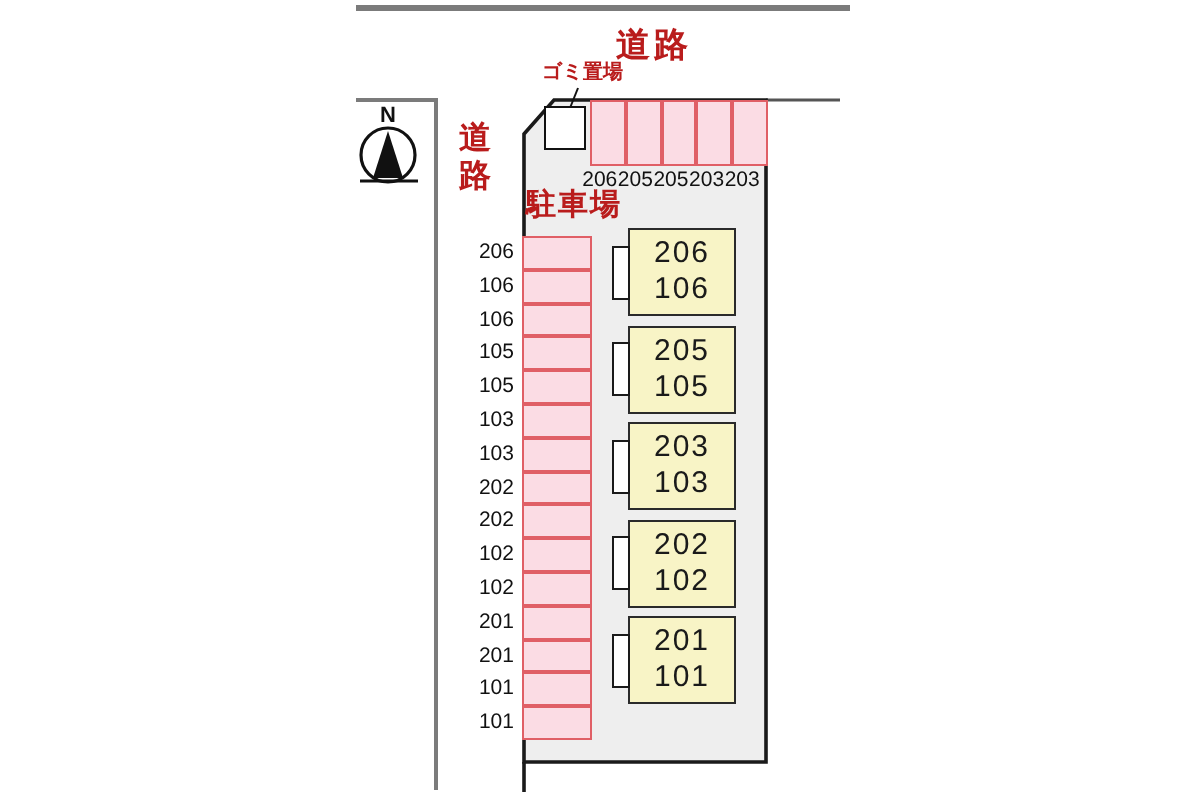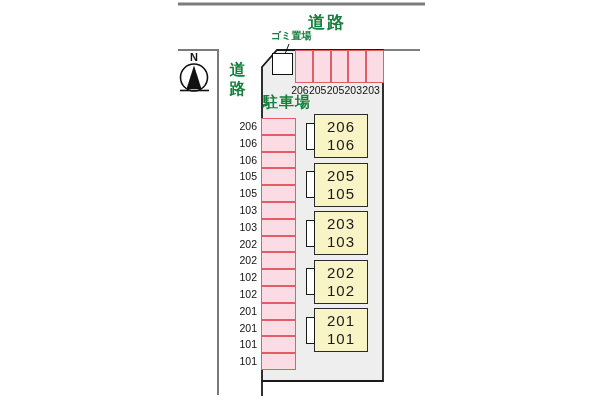--- a/index.html
+++ b/index.html
@@ -1,21 +1,21 @@
 <!DOCTYPE html>
 <html style="--parking-fill: #fbdce4; --parking-border: #e05f66; --unit-fill: #f8f4c6; --site-fill: #eeeeee; --outline: #1a1a1a; --road-line: #7b7b7b;"><head>
 <meta charset="utf-8">
 <style>
   html,body{margin:0;padding:0;background:#ffffff;}
   #canvas{
     position:relative;width:600px;height:400px;background:#ffffff;overflow:hidden;
     font-family:"Liberation Sans","DejaVu Sans",sans-serif;color:#111;
   }
   #plan-svg{position:absolute;left:0;top:0;}
-  .txt{position:absolute;white-space:nowrap;color:#15803d;font-family:Liberation Serif, serif;}
+  .txt{position:absolute;white-space:nowrap;color:#b91c1c;font-family:Liberation Serif, serif;}
   .road-top{left:308px;top:11px;font-size:17px;font-weight:bold;letter-spacing:2px;}
   .road-left{left:229px;top:60px;width:17px;font-size:16px;font-weight:bold;line-height:19px;word-break:break-all;text-align:center;}
   .parking-lot{left:263px;top:93px;font-size:15px;font-weight:bold;letter-spacing:1px;}
   .garbage{left:271px;top:29px;font-size:10px;font-weight:bold;}
   
   .garbage-box{position:absolute;left:272px;top:53px;width:19px;height:20px;background:#ffffff;border:1.6px solid #111;}
   
   .pcell{position:absolute;background:var(--parking-fill);border:1.6px solid var(--parking-border);box-sizing:border-box;}
   #top-parking-row{position:absolute;left:295px;top:50px;width:89px;height:33px;}
   #top-parking-row .pcell{top:0;width:17.8px;height:33px;}

